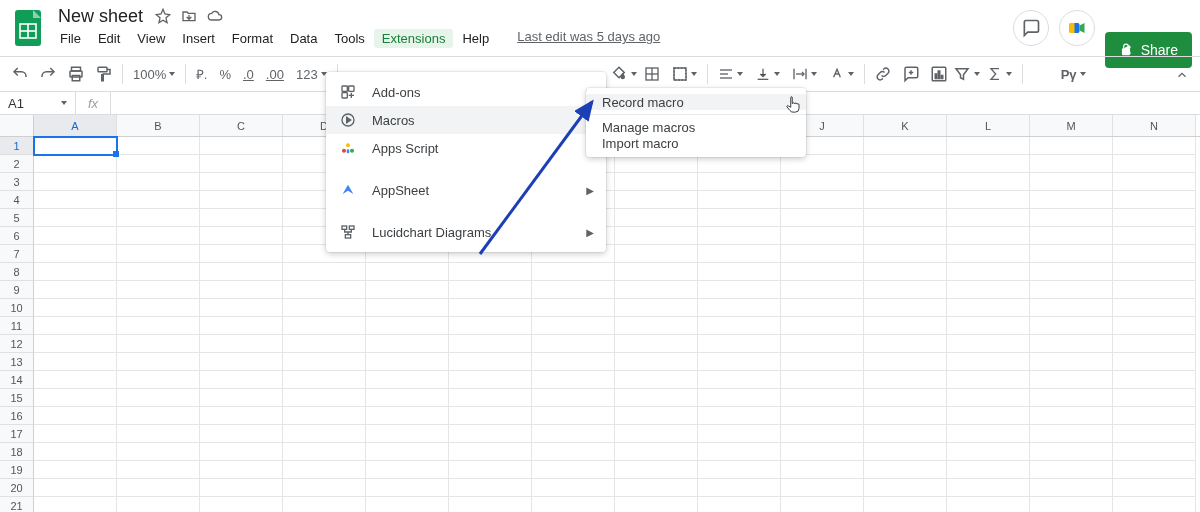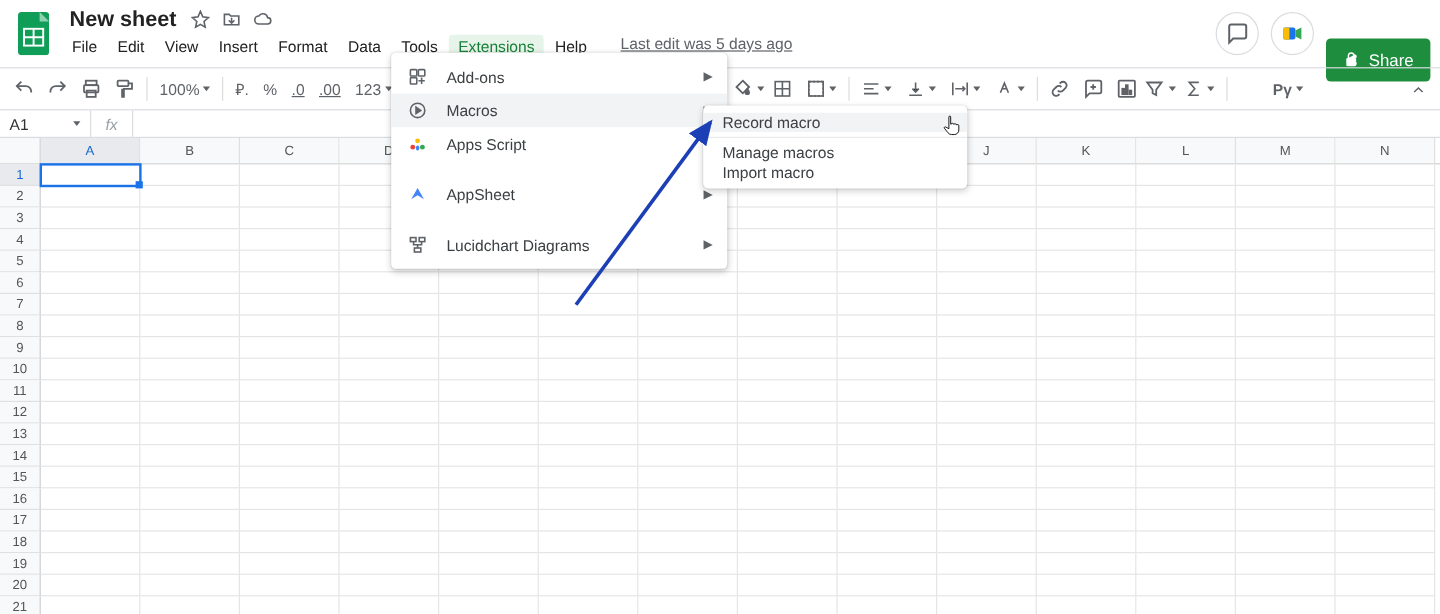--- a/index.html
+++ b/index.html
@@ -1,20 +1,20 @@
 <!DOCTYPE html>
 <html><head>
 <meta charset="utf-8">
 <style>
   * { box-sizing: border-box; margin: 0; padding: 0; }
   html, body { width: 1200px; height: 512px; font-family: Arial, "Helvetica Neue", sans-serif; background: #fff; overflow: hidden; }
   .header { height: 56px; display: flex; align-items: center; padding: 0 8px; }
   .logo { width: 40px; height: 40px; display:flex; align-items:center; justify-content:center; }
   .title-area { display:flex; flex-direction:column; margin-left:4px; flex:1; }
-  .title-row { display:flex; align-items:center; height:26px;font-weight:bold; }
+  .title-row { display:flex; align-items:center; height:26px; }
   .doc-title { font-size:18px; color:#222; padding:1px 6px; }
   .title-icons { display:flex; align-items:center; gap:10px; margin-left:6px; }
   .title-icons .ic { width:16px; height:16px; color:#5f6368; cursor:pointer; display:flex;align-items:center;justify-content:center;}
   .menubar { display:flex; align-items:flex-start; gap:1px; height:24px; font-size:13px; color:#222; }
   .menubar .menu-item { padding:2px 8px; cursor:pointer; border-radius:3px; }
   .menubar .menu-item.active { background:#e6f4ea; color:#188038; }
   .menubar .sep { width:8px; }
   .last-edit { font-size:13px; color:#5f6368; text-decoration:underline; margin-left:10px; cursor:pointer; }
   .right-area { display:flex; align-items:center; gap:10px; margin-left:auto; }
   .right-area .circ { width:36px; height:36px; border-radius:50%; border:1px solid #dadce0; display:flex;align-items:center;justify-content:center; cursor:pointer; color:#5f6368;}
@@ -32,21 +32,21 @@
   .corner { width:34px; border-right:1px solid #cfcfcf; background:#f8f9fa; }
   .col-h { width:83px; border-right:1px solid #e0e0e0; background:#f8f9fa; display:flex; align-items:center; justify-content:center; font-size:11px; color:#555; }
   .col-h.sel { background:#e8eaed; color:#1967d2; }
   .rows { }
   .row { display:flex; height:18px; }
   .row-h { width:34px; border-right:1px solid #cfcfcf; border-bottom:1px solid #e0e0e0; background:#f8f9fa; display:flex; align-items:center; justify-content:center; font-size:11px; color:#555;}
   .row-h.sel { background:#e8eaed; color:#1967d2; }
   .cell { width:83px; border-right:1px solid #e5e5e5; border-bottom:1px solid #e5e5e5; font-size:12px; }
   .cell.sel { outline:2px solid #1a73e8; outline-offset:-1px; position:relative; z-index:2; }
   .cell.sel::after { content:""; position:absolute; right:-3px; bottom:-3px; width:6px; height:6px; background:#1a73e8; }
-  .dropdown { position:absolute; top:44px; left:326px; width:280px; background:#fff; border-radius:4px; box-shadow:0 2px 6px rgba(0,0,0,.2),0 0 0 1px rgba(0,0,0,.05); padding:6px 0; z-index:100; }
+  .dropdown { position:absolute; top:72px; left:326px; width:280px; background:#fff; border-radius:4px; box-shadow:0 2px 6px rgba(0,0,0,.2),0 0 0 1px rgba(0,0,0,.05); padding:6px 0; z-index:100; }
   .menu-row { height:28px; display:flex; align-items:center; padding:0 12px; cursor:pointer; font-size:13px; color:#3c4043; }
   .menu-row:hover, .menu-row.hover { background:#f1f3f4; }
   .menu-row .mi-icon { width:20px; height:20px; margin-right:14px; display:flex;align-items:center;justify-content:center; color:#5f6368;}
   .menu-row .arrow { margin-left:auto; color:#5f6368; font-size:10px; }
   .menu-gap { height:14px; }
   .submenu { position:absolute; top:88px; left:586px; width:220px; background:#fff; border-radius:4px; box-shadow:0 2px 6px rgba(0,0,0,.2),0 0 0 1px rgba(0,0,0,.05); padding:6px 0; z-index:101; }
   .sub-row { height:16px; display:flex; align-items:center; padding:0 16px; cursor:pointer; font-size:13px; color:#3c4043; }
   .sub-row:hover, .sub-row.hover { background:#f1f3f4; }
   .sub-div { height:1px; background:#e8eaed; margin:4px 0; }
   svg { display:block; }

